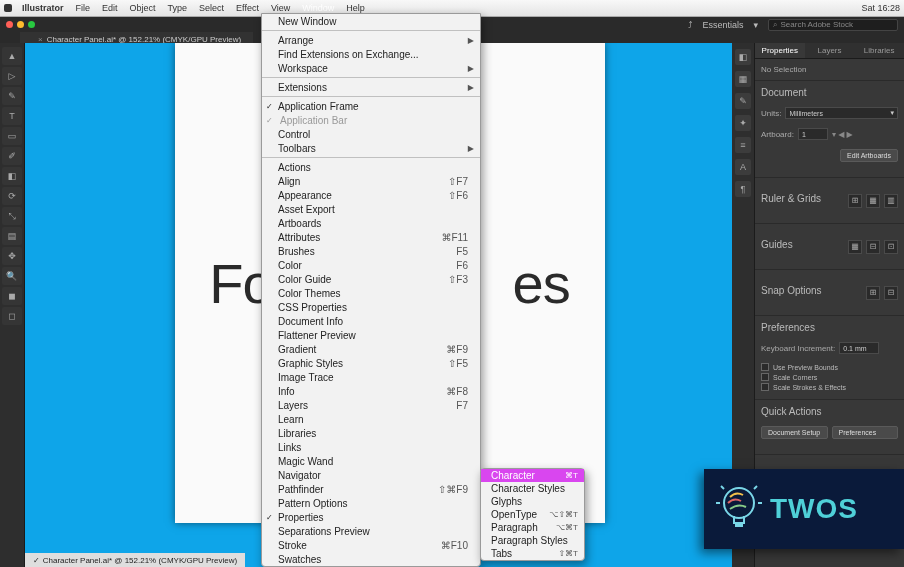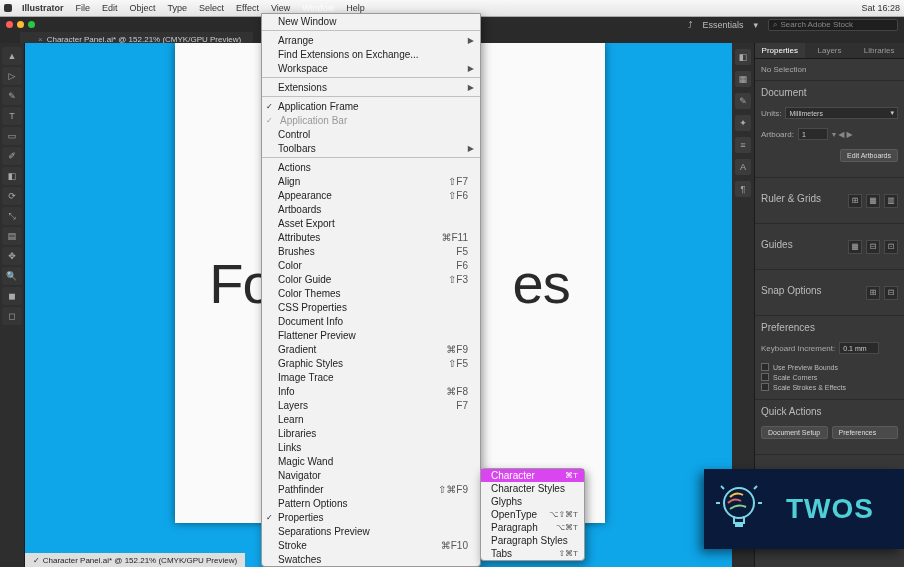--- a/index.html
+++ b/index.html
@@ -63,21 +63,21 @@
 .submenu .mi { height:13px; display:flex; align-items:center; padding:0 10px; position:relative;}
 .submenu .mi.hl { background:#d946ef; color:#fff;}
 .submenu .mi .sc { position:absolute; right:6px; font-size:8px; color:#555;}
 .submenu .mi.hl .sc { color:#fff;}
 
 
 .footer-file { position:absolute; bottom:0; left:25px; height:14px; background:#dedede; color:#222; font-size:8px; display:flex; align-items:center; padding:0 8px; z-index:40; }
 .footer-file::before { content:"✓"; margin-right:3px; font-size:8px;}
 
 
-.twos { position:absolute; right:0; bottom:18px; width:200px; height:80px; background:#0a1a3a; display:flex; align-items:center; gap:22px; padding:0 10px; z-index:60; box-shadow:-4px 4px 10px rgba(0,0,0,0.5);}
+.twos { position:absolute; right:0; bottom:18px; width:200px; height:80px; background:#0a1a3a; display:flex; align-items:center; gap:6px; padding:0 10px; z-index:60; box-shadow:-4px 4px 10px rgba(0,0,0,0.5);}
 .twos .bulb { width:50px; height:56px; display:flex; align-items:center; justify-content:center; }
 .twos .txt { font-size:28px; font-weight:900; color:#4fd0d8; letter-spacing:1px;}
 </style>
 </head>
 <body>
 
 <div class="mac-menubar">
   <div class="app-logo"></div>
   <div class="m-item" style="font-weight:bold">Illustrator</div>
   <div class="m-item">File</div>
@@ -252,22 +252,22 @@
     <div class="mi">Extensions<span class="arrow">▶</span></div>
     <div class="sep"></div>
     <div class="mi checked">Application Frame</div>
     <div class="mi checked disabled">Application Bar</div>
     <div class="mi">Control</div>
     <div class="mi">Toolbars<span class="arrow">▶</span></div>
     <div class="sep"></div>
     <div class="mi">Actions</div>
     <div class="mi">Align<span class="sc">⇧F7</span></div>
     <div class="mi">Appearance<span class="sc">⇧F6</span></div>
+    <div class="mi">Asset Export</div>
     <div class="mi">Artboards</div>
-    <div class="mi">Asset Export</div>
     <div class="mi">Attributes<span class="sc">⌘F11</span></div>
     <div class="mi">Brushes<span class="sc">F5</span></div>
     <div class="mi">Color<span class="sc">F6</span></div>
     <div class="mi">Color Guide<span class="sc">⇧F3</span></div>
     <div class="mi">Color Themes</div>
     <div class="mi">CSS Properties</div>
     <div class="mi">Document Info</div>
     <div class="mi">Flattener Preview</div>
     <div class="mi">Gradient<span class="sc">⌘F9</span></div>
     <div class="mi">Graphic Styles<span class="sc">⇧F5</span></div>

